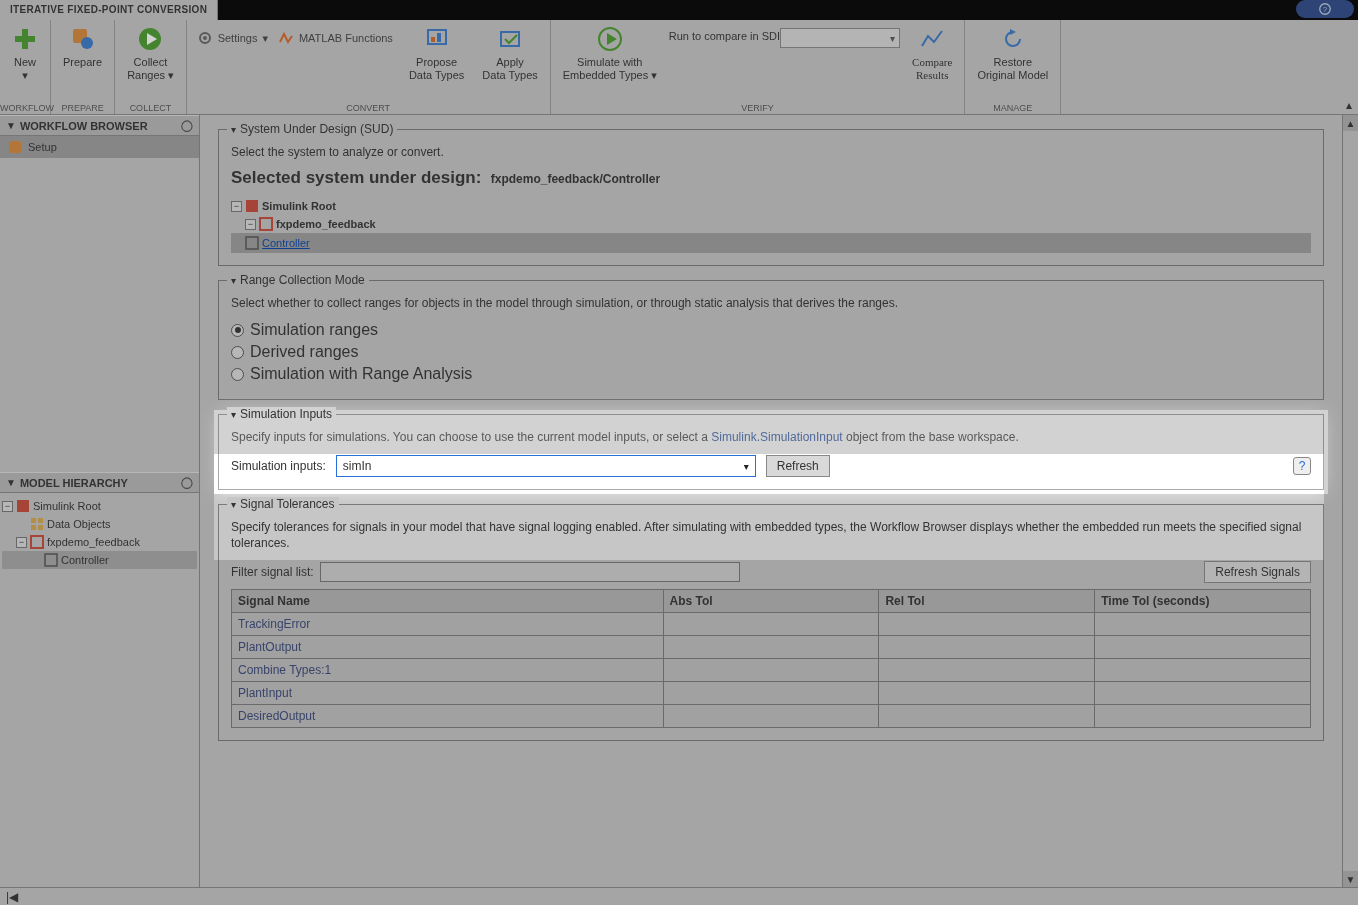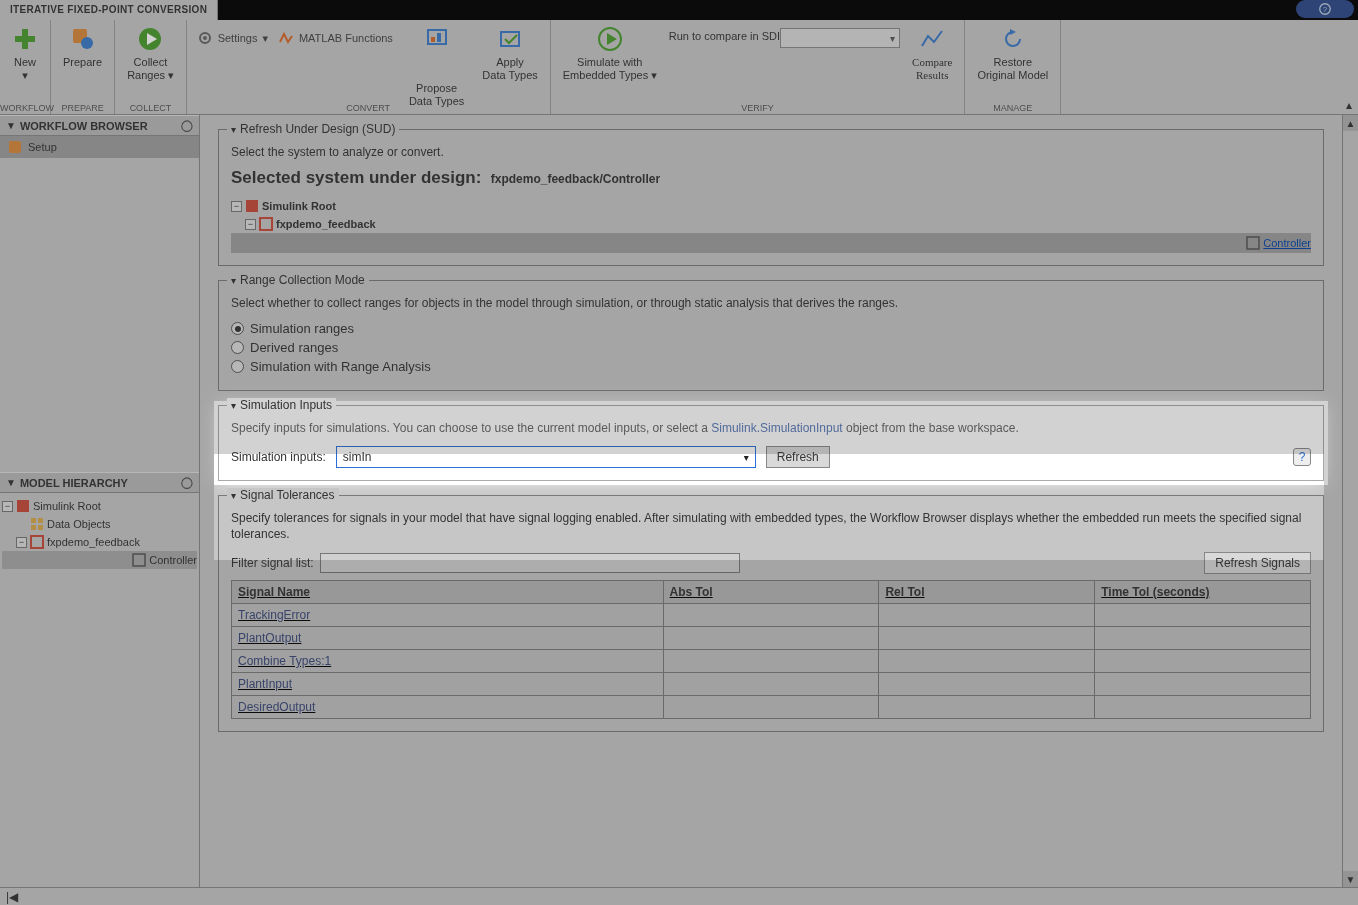--- a/index.html
+++ b/index.html
@@ -35,54 +35,54 @@
 .panel-header .chev { font-size:10px;}
 .panel-header .close { margin-left:auto; color:#555; cursor:pointer;}
 .workflow-list { flex:0 0 auto; }
 .wf-item { background:#a8a8a8; font-size:11px; padding:4px 8px; display:flex; align-items:center; gap:6px; color:#333; cursor:pointer;}
 .wf-item.sel { background:#9e9e9e; }
 .spacer-flex { flex:1; background:#c6c6c6;}
 .tree { padding:4px 2px; font-size:11px; color:#333;}
 .tree-row { display:flex; align-items:center; gap:3px; padding:2px 0; cursor:pointer;}
 .tree-row .exp { width:11px; height:11px; border:1px solid #777; background:#ddd; font-size:9px; line-height:9px; text-align:center; color:#333;}
 .tree-row .ticon { width:14px; height:14px;}
-.indent1{padding-left:14px;} .indent2{padding-left:28px;justify-content:flex-end;}
+.indent1{padding-left:14px;} .indent2{padding-left:28px;}
 .tree-row.sel{background:#a8a8a8;}
 
 
 .content { flex:1; background:#c6c6c6; overflow:auto; padding:14px 18px; position:relative;}
 .fieldset { border:1px solid #7a7a7a; padding:14px 12px 12px 12px; margin-bottom:14px; position:relative; background:#c6c6c6;}
 .fieldset.highlight { background:#fff; box-shadow:0 0 0 4px #fff, 0 0 18px rgba(255,255,255,0.9); border-color:#aaa;}
 .legend { position:absolute; top:-8px; left:8px; background:inherit; padding:0 4px; font-size:12px; color:#333; display:flex; align-items:center; gap:4px;}
 .legend .tri{font-size:10px;}
 .fs-text { font-size:12px; color:#333; margin-bottom:10px; line-height:16px;}
 .fs-label { font-size:17px; color:#333; font-weight:bold; display:inline; }
 .fs-selpath { font-size:12px; color:#333; font-weight:bold;}
 .inner-tree { margin-top:8px;}
 .ctrl-row { border:0px solid #888; }
 .ctrl-row.sel { background:#9e9e9e;}
 .ctrl-link { color:#0645ad; text-decoration:underline;}
 
-.radio-row { display:flex; align-items:center; gap:6px; font-size:13px; color:#333; margin:4px 0; cursor:pointer;}
+.radio-row { display:flex; align-items:center; gap:6px; font-size:16px; color:#333; margin:4px 0; cursor:pointer;}
 .radio { width:13px; height:13px; border:1px solid #555; border-radius:50%; background:#ddd; display:flex; align-items:center; justify-content:center;}
 .radio.checked::after{content:""; width:6px; height:6px; border-radius:50%; background:#333;}
 
 .siminputs-row { display:flex; align-items:center; gap:10px; font-size:12px; color:#333;}
 .combo { flex:0 0 420px; height:22px; border:1px solid #2a6fd6; background:#fff; display:flex; align-items:center; padding:0 6px; justify-content:space-between; color:#333;}
 .combo .chev{font-size:10px;color:#222;}
 .btn { background:#d9d9d9; border:1px solid #888; font-size:12px; padding:3px 10px; cursor:pointer; color:#333;}
 .help-circ { margin-left:auto; width:18px; height:18px; border:1px solid #888; border-radius:3px; display:flex; align-items:center; justify-content:center; font-size:12px; color:#2a6fd6; background:#eee;}
 
 .siglink { color:#5a7ab8; }
 
 .filter-row { display:flex; align-items:center; gap:6px; font-size:12px; color:#333; margin-bottom:6px;}
 .filter-input { width:420px; height:20px; border:1px solid #777; background:#d0d0d0;}
 .refresh2 { margin-left:auto;}
 
-table.sig { width:100%; border-collapse:collapse; font-size:12px;text-decoration:underline;}
+table.sig { width:100%; border-collapse:collapse; font-size:12px;}
 table.sig th, table.sig td { border:1px solid #7a7a7a; padding:4px 6px; text-align:left; color:#333;}
 table.sig th { background:#b5b5b5; font-weight:bold;}
 table.sig td { background:#c0c0c0; color:#3b4a7a;}
 table.sig td.name { color:#3b4a7a;}
 
 .statusbar { height:18px; background:#c6c6c6; border-top:1px solid #888; display:flex; align-items:center; padding:0 6px;}
 .statusbar .back{font-size:12px; color:#333; cursor:pointer;}
 
 .right-scroll{ width:16px; background:#c6c6c6; border-left:1px solid #888; position:relative;}
 .right-scroll .up,.right-scroll .down{position:absolute;left:0;right:0;height:16px;background:#b0b0b0;display:flex;align-items:center;justify-content:center;font-size:10px;color:#333;}
@@ -174,21 +174,21 @@
         </div>
       </div>
       <div class="ribbon-btn">
         <span class="icon">
             <svg viewBox="0 0 26 26">
               <rect x="4" y="4" width="18" height="14" fill="none" stroke="#3a7ac8" stroke-width="2"></rect>
               <rect x="7" y="11" width="4" height="5" fill="#d86a2a"></rect>
               <rect x="13" y="7" width="4" height="9" fill="#3a7ac8"></rect>
             </svg>
           </span>
-        <span class="lbl" style="white-space:pre-line;margin-top:26px;">Propose
+        <span class="lbl" style="white-space:pre-line;">Propose
 Data Types</span>
       </div>
       <div class="ribbon-btn">
         <span class="icon">
             <svg viewBox="0 0 26 26">
               <rect x="4" y="6" width="18" height="14" fill="none" stroke="#3a7ac8" stroke-width="2"></rect>
               <polyline points="8,13 12,17 20,9" fill="none" stroke="#4a9c2e" stroke-width="2"></polyline>
             </svg>
           </span>
         <span class="lbl" style="white-space:pre-line;">Apply
@@ -315,21 +315,21 @@
       </div>
     </div>
     <div style="flex:1"></div>
   </div>
 
   <div class="content" style="position:relative;">
 
     <div class="fieldset">
       <div class="legend">
           <span class="tri">▾</span>
-          <span>Refresh Under Design (SUD)</span>
+          <span>System Under Design (SUD)</span>
         </div>
       <div class="fs-text">Select the system to analyze or convert.</div>
       <div class="fs-text">
         <span class="fs-label">Selected system under design:</span>
         <span class="fs-selpath" style="margin-left:6px;">fxpdemo_feedback/Controller</span>
       </div>
       <div class="inner-tree tree" style="padding:0;">
         <div class="tree-row">
           <span class="exp">−</span>
           <span class="ticon">

